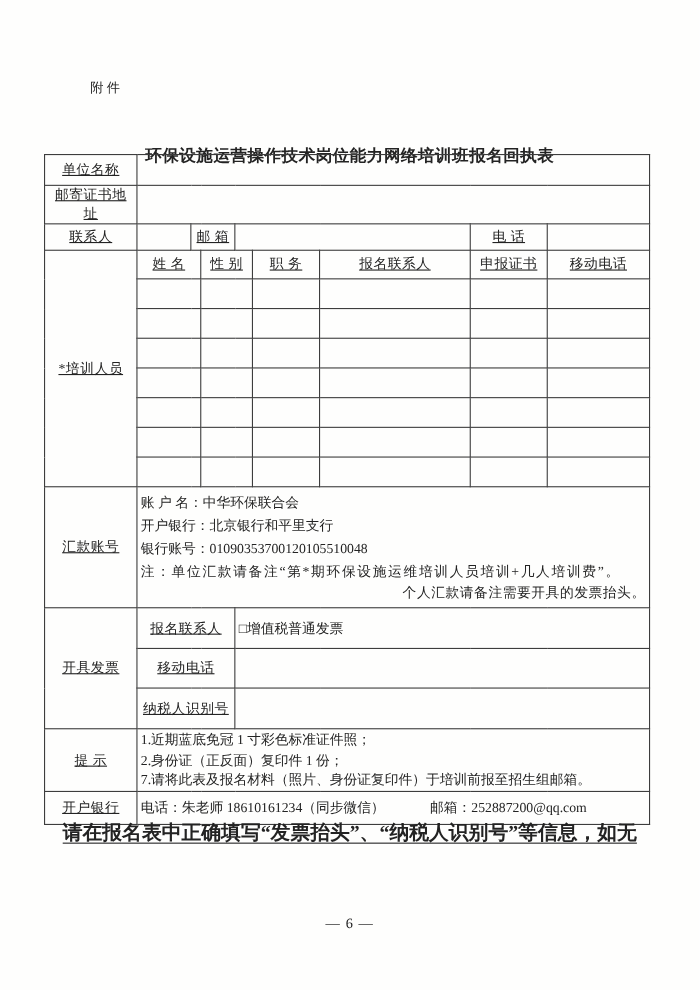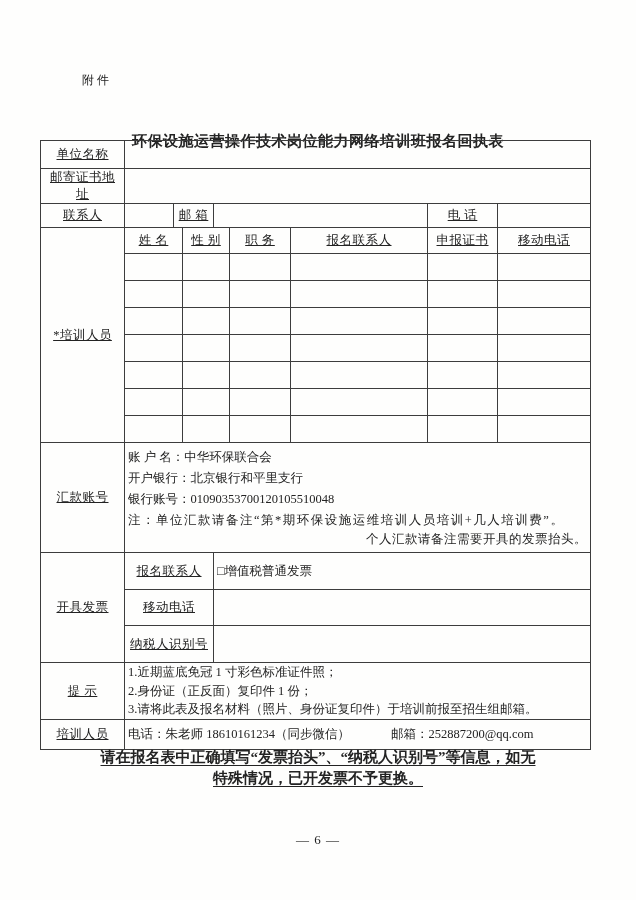--- a/index.html
+++ b/index.html
@@ -34,21 +34,21 @@
   .content{padding:3px 8px;text-align:left;}
   .remit-line{line-height:21px;white-space:nowrap;}
   .remit-note{letter-spacing:1.5px;line-height:20px;white-space:nowrap;}
   .remit-note2{padding-left:30px;letter-spacing:0.5px;line-height:19px;text-align:right;}
   .tips div{line-height:18.5px;white-space:nowrap;}
   .center-val{}
   .contact-line span{white-space:nowrap;}
   .contact-mail{margin-left:38px;}
   .footer-notice{
     position:absolute;left:0;top:747px;width:100%;
-    text-align:center;font-weight:bold;font-size:15px;
+    text-align:center;font-weight:bold;font-size:18px;
   }
   .footer-notice div{
     line-height:21px;
     text-decoration:underline;
     text-underline-offset:3px;
   }
   .pageno{
     position:absolute;left:0;top:832px;width:100%;
     text-align:center;font-size:13px;letter-spacing:1px;
   }
@@ -184,34 +184,33 @@
     <tr class="h37">
       <td colspan="3" class="lbl">纳税人识别号</td>
       <td colspan="5"></td>
     </tr>
 
     <tr class="h57">
       <td class="lbl">提 示</td>
       <td colspan="8" class="content tips">
         <div>1.近期蓝底免冠 1 寸彩色标准证件照；</div>
         <div>2.身份证（正反面）复印件 1 份；</div>
-        <div>3.请将此表及报名材料（照片、身份证复印件）于培训前报至招生组邮箱。</div>
+        <div>7.请将此表及报名材料（照片、身份证复印件）于培训前报至招生组邮箱。</div>
       </td>
     </tr>
 
     <tr class="h30">
-      <td class="lbl">培训人员</td>
+      <td class="lbl">开户银行</td>
       <td colspan="8" class="content contact-line">
         <span>电话：朱老师 18610161234（同步微信）</span>
         <span class="contact-mail">邮箱：252887200@qq.com</span>
       </td>
     </tr>
   </tbody>
     </table>
 
   <div class="footer-notice">
     <div>请在报名表中正确填写“发票抬头”、“纳税人识别号”等信息，如无</div>
-    <div>特殊情况，已开发票不予更换。</div>
   </div>
 
   <div class="pageno">— 6 —</div>
 
 </div>
 
 </body></html>

